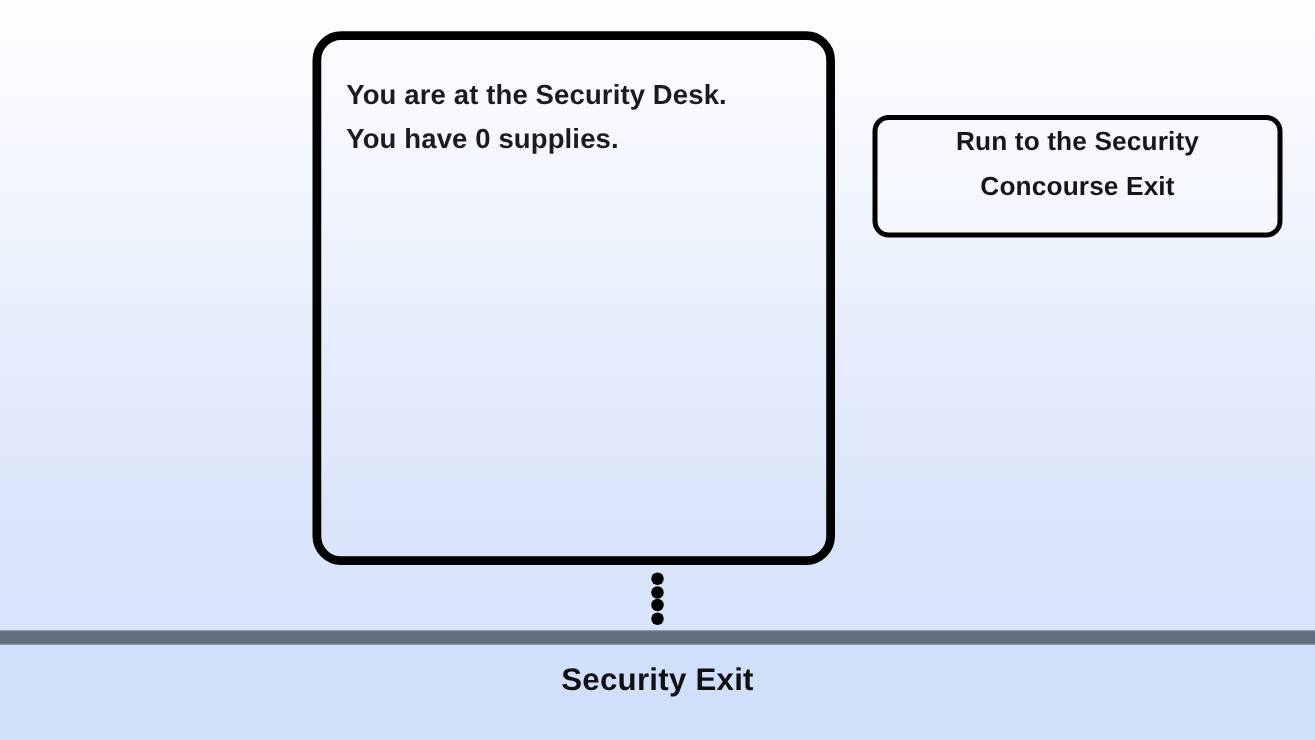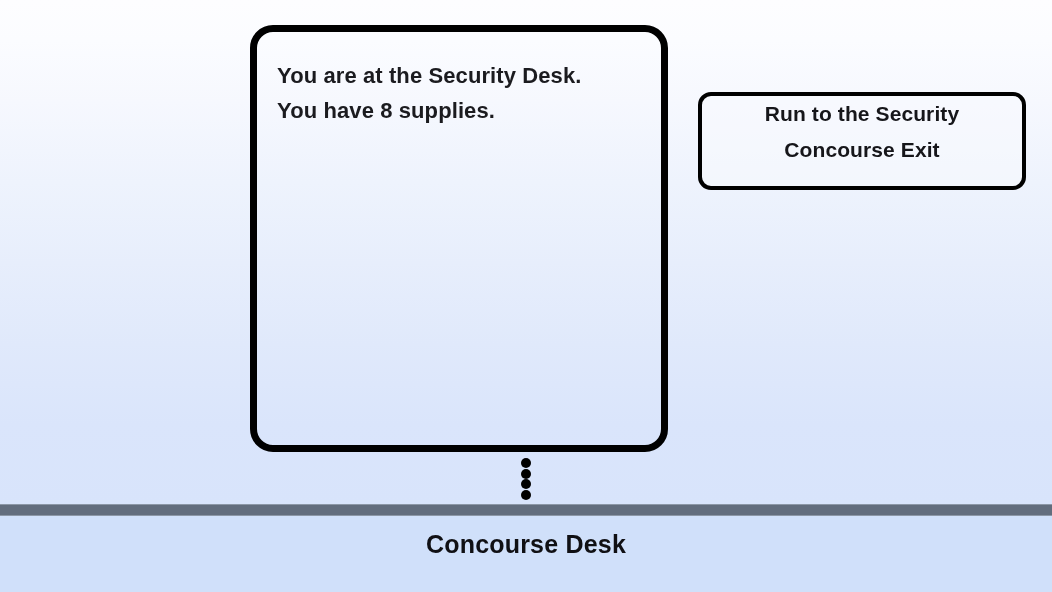--- a/index.html
+++ b/index.html
@@ -153,33 +153,33 @@
 </style>
 </head>
 <body>
 
 <div id="scene">
 
   <div class="stage"></div>
 
   <div class="room-panel">
     <div class="room-text">You are at the Security Desk.
-You have 8 supplies.</div>
+You have 0 supplies.</div>
   </div>
 
   <div class="action-button">
     <span class="action-button-label">Run to the Security Concourse Exit</span>
   </div>
 
   <div class="connector">
     <span class="connector-dot"></span>
     <span class="connector-dot"></span>
     <span class="connector-dot"></span>
     <span class="connector-dot"></span>
   </div>
 
   <div class="divider"></div>
 
   <div class="footer">
-    <div class="location-name">Concourse Desk</div>
+    <div class="location-name">Security Exit</div>
   </div>
 
 </div>
 
 </body></html>

